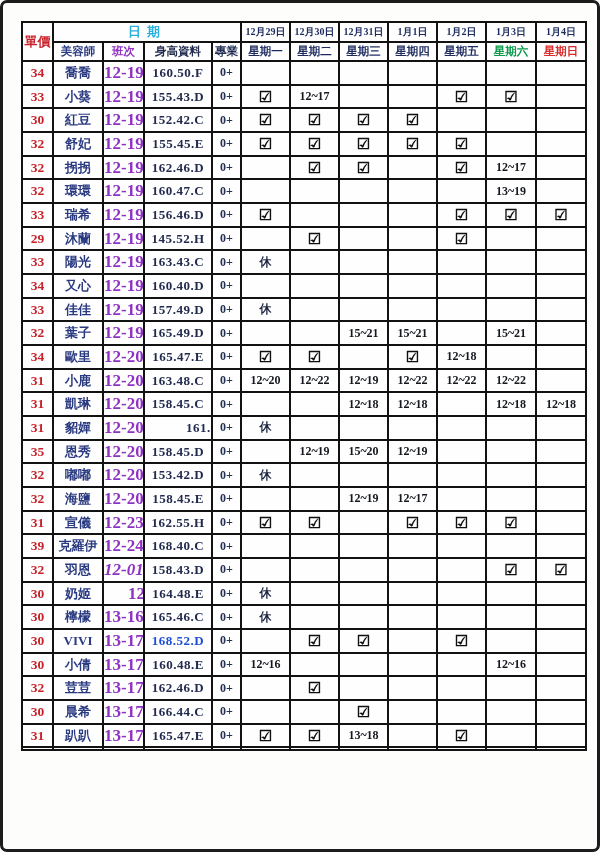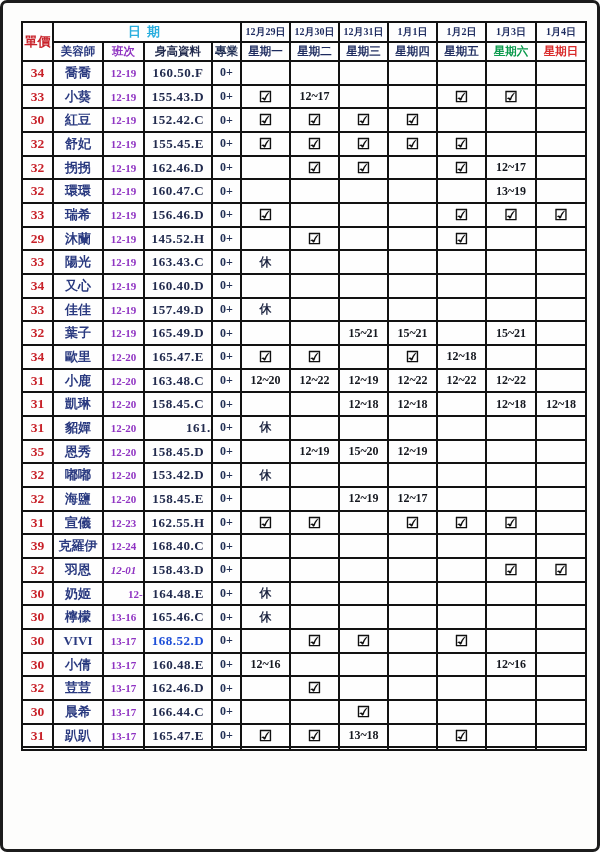--- a/index.html
+++ b/index.html
@@ -30,21 +30,21 @@
     background:#fefefe;
   }
   thead tr{height:19px;}
   .corner-hdr{font-size:13px;}
   .date-span-hdr{font-size:13px;letter-spacing:6px;}
   .date-hdr{font-size:10px;}
   .wd-hdr{font-size:11.5px;}
   .sub-hdr{font-size:11.5px;}
   .price-cell{font-size:13.5px;}
   .name-cell{font-size:13px;}
-  .shift-cell{font-size:11px;}
+  .shift-cell{font-size:17px;}
   .info-cell{font-size:13px;letter-spacing:0.5px;}
   .pro-cell{font-size:12px;}
   .day-cell{font-size:12px;color:#15181f;}
   .day-cell.chk{font-size:15px;color:#101010;}
   .day-cell.rest{font-size:12px;color:#1c2440;}
 </style>
 </head>
 <body>
 
 <div class="page">

